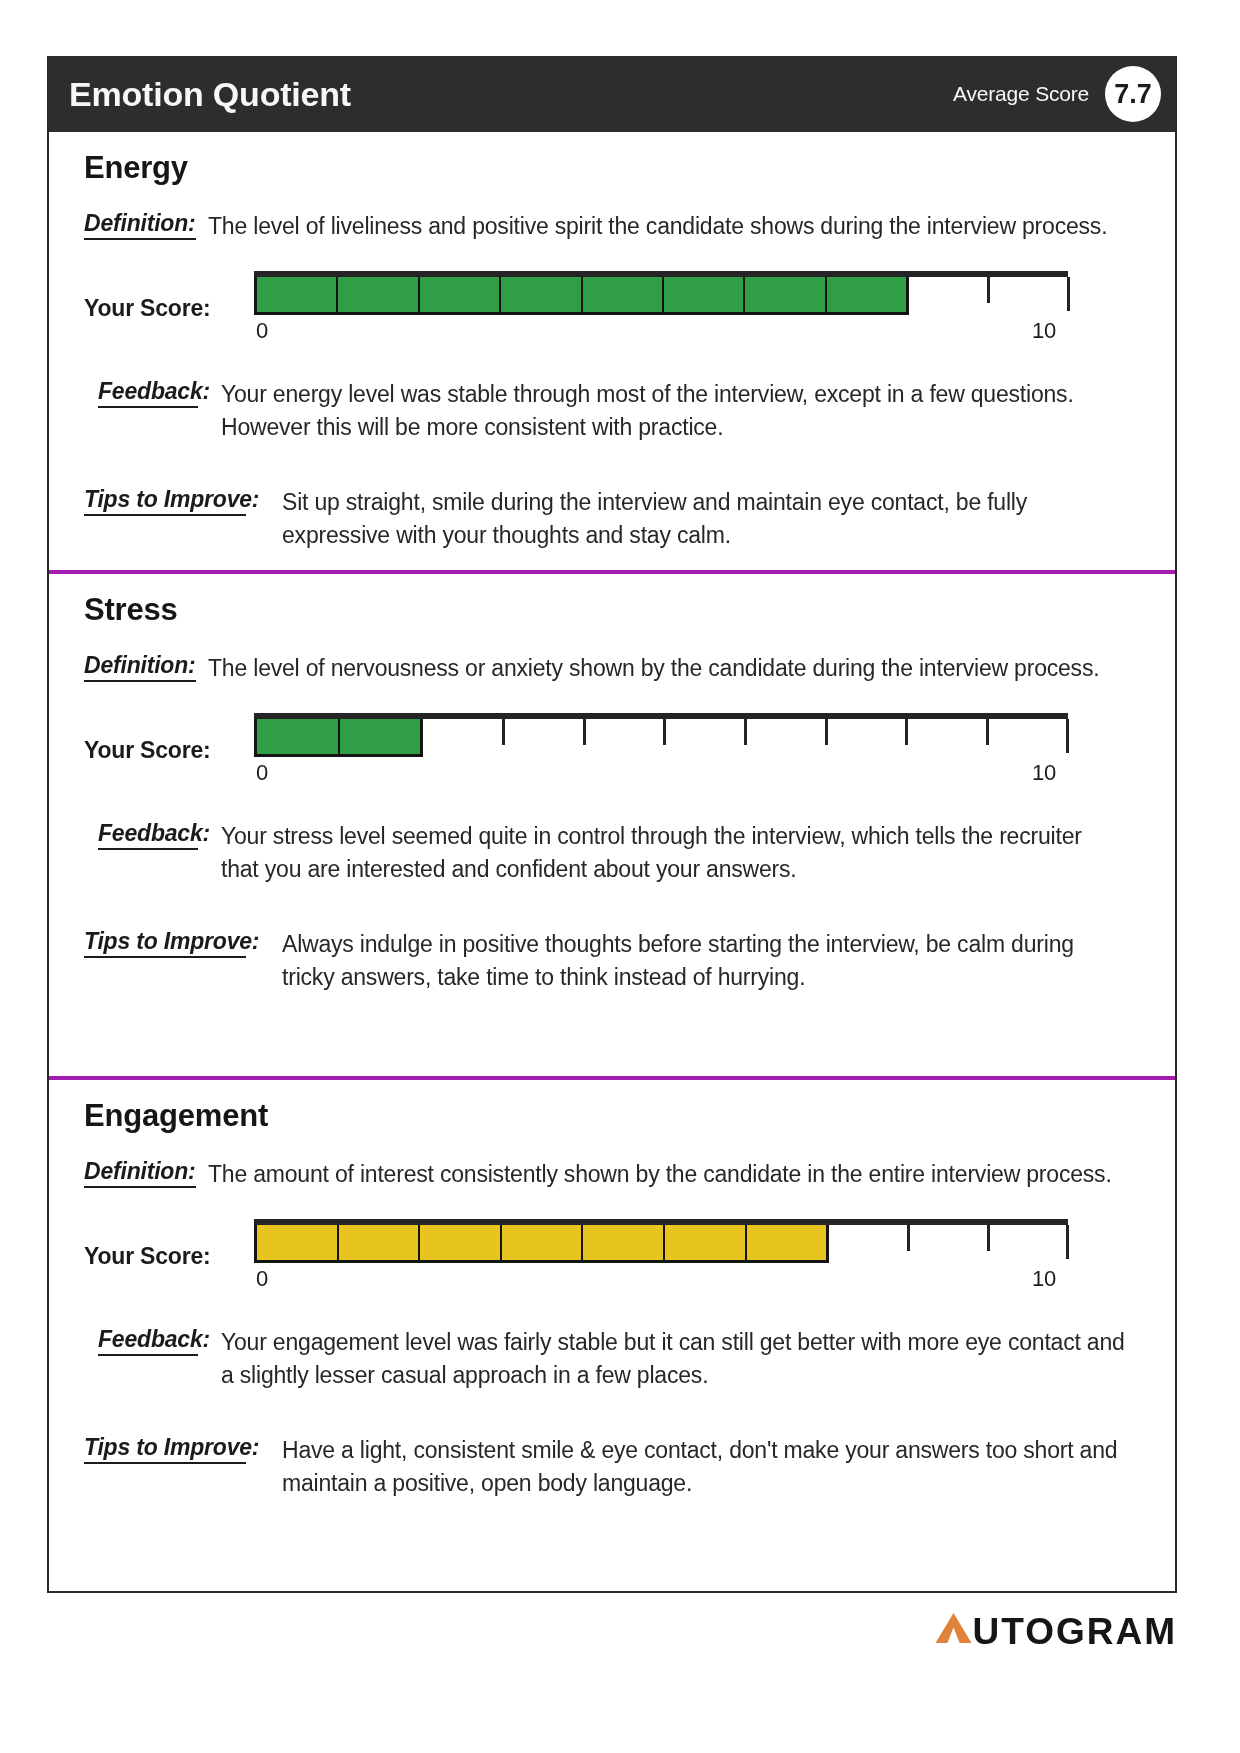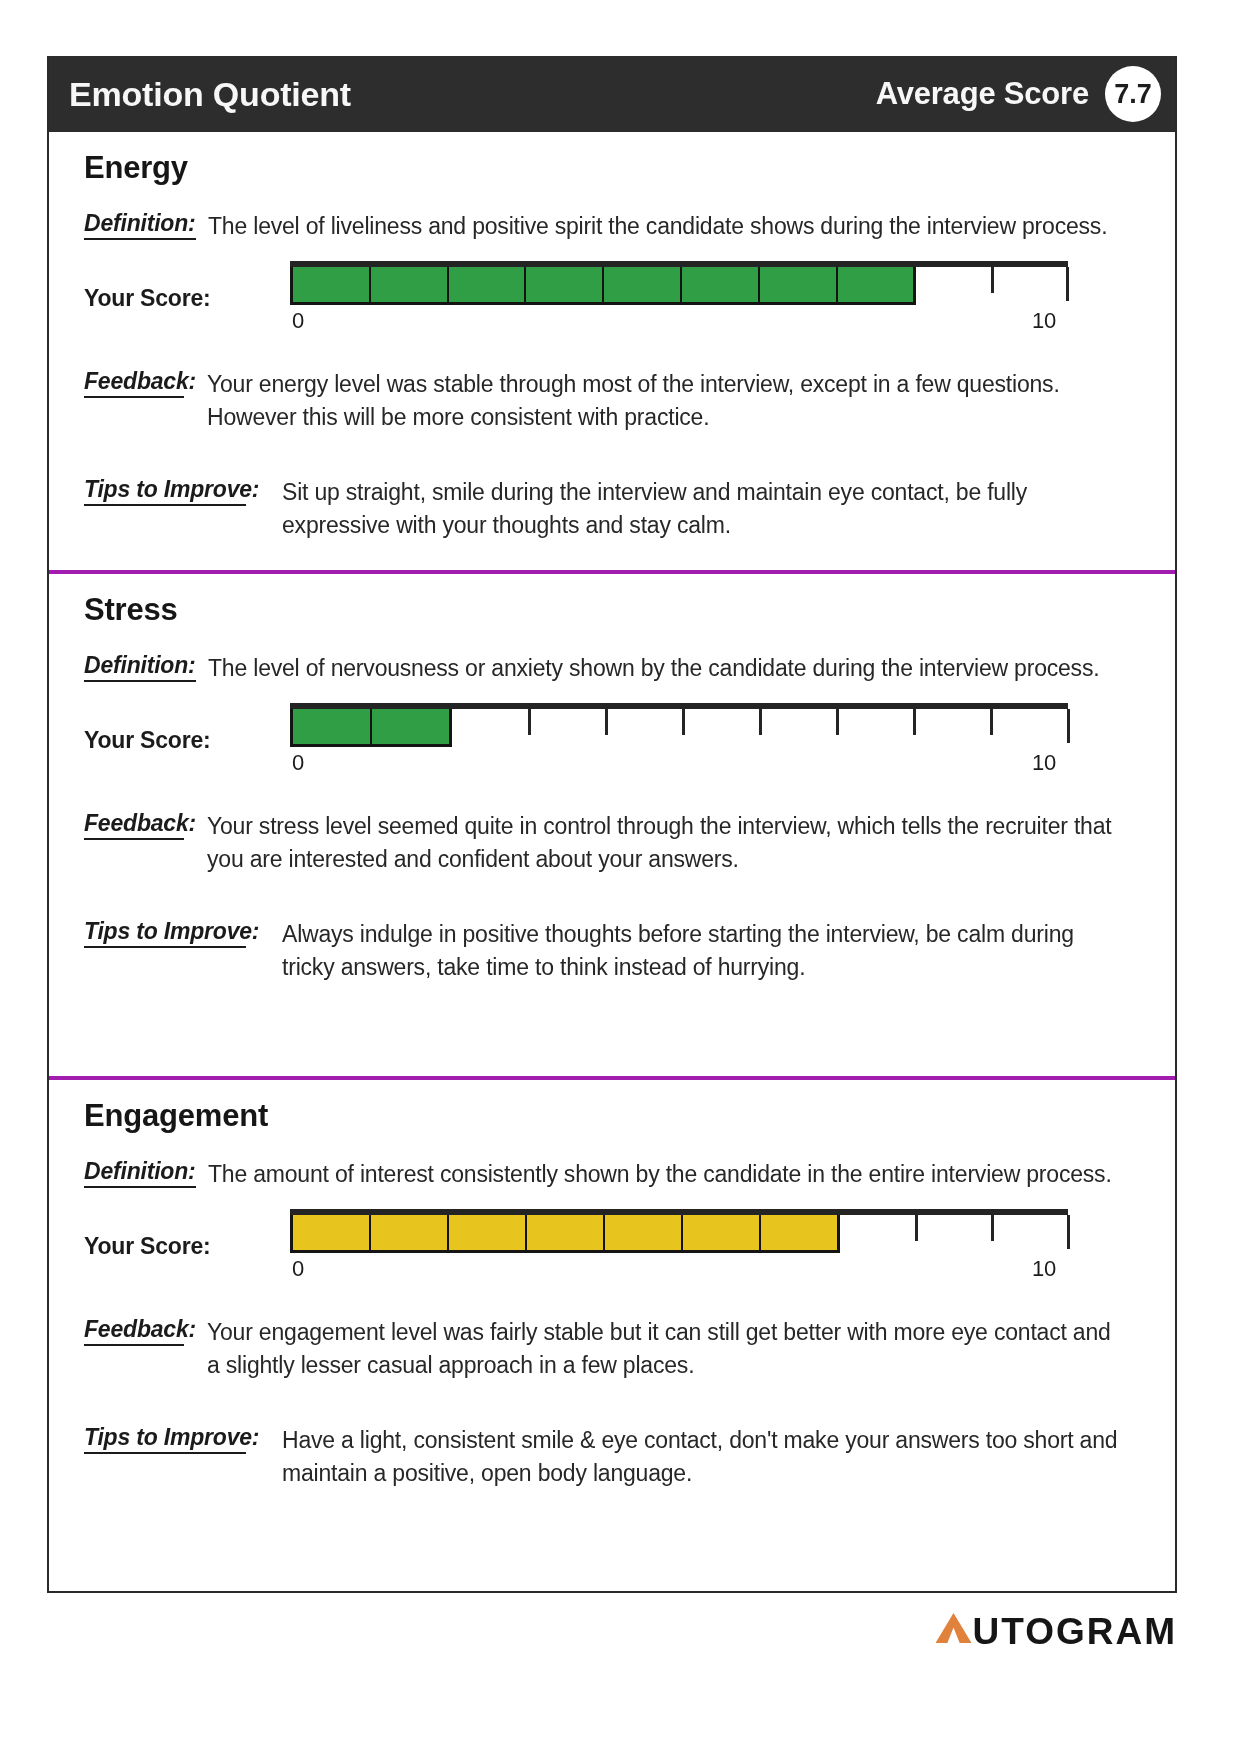--- a/index.html
+++ b/index.html
@@ -12,21 +12,21 @@
     width:1130px;margin:56px 0 0 47px;
     border:2px solid #2a2a2a;border-top:none;
     box-sizing:border-box;background:#fff;
   }
   
   .hdr{
     height:76px;display:flex;align-items:center;
     padding:0 14px 0 20px;box-sizing:border-box;
   }
   .hdr-title{font-size:34px;font-weight:700;color:#f7f7f7;flex:1;}
-  .hdr-avg{font-size:31px;font-weight:700;color:#f7f7f7;margin-right:16px;}
+  .hdr-avg{font-size:21px;font-weight:400;color:#f7f7f7;margin-right:16px;}
   .badge{
     width:56px;height:56px;border-radius:50%;background:#ffffff;
     display:flex;align-items:center;justify-content:center;
     font-size:27px;font-weight:700;color:#1d1d1d;letter-spacing:0;
   }
   
   .panel{
     padding:10px 50px 0 35px;box-sizing:border-box;overflow:hidden;
   }
   .panel + .panel{border-top:4px solid #a21caf;}
@@ -40,26 +40,26 @@
     border-bottom:2.5px solid #1b1b1b;padding-bottom:1px;
     flex:0 0 auto;white-space:nowrap;
   }
   .lbl-plain{
     font-weight:700;font-style:normal;font-size:23px;color:#1b1b1b;
     border-bottom:none;flex:0 0 auto;white-space:nowrap;
   }
   .txt{font-size:23px;line-height:33px;color:#272727;margin:0;flex:1;}
   .def-row{margin-top:24px;}
   .def-row .lbl{width:112px;margin-right:12px;}
-  .fb-row{margin-top:34px;}
+  .fb-row{margin-top:34px;margin-left:14px;}
   .fb-row .lbl{width:100px;margin-right:23px;}
   .tips-row{margin-top:42px;}
   .tips-row .lbl{width:162px;margin-right:36px;}
   
-  .score-row{margin-top:18px;gap:36px;}
+  .score-row{margin-top:28px;}
   .score-row .lbl-plain{width:148px;margin-right:22px;padding-top:24px;}
   .bar-wrap{flex:1;margin-right:57px;}
   .bar{
     display:flex;height:38px;border-top:6px solid #242424;
   }
   .cell{flex:1 1 0;position:relative;box-sizing:border-box;}
   .cell.filled{border-left:2px solid #141414;border-bottom:3px solid #141414;}
   .cell.filled.first{border-left:3px solid #141414;}
   .cell.filled.fill-end{border-right:3px solid #141414;}
   .cell.empty::after{

